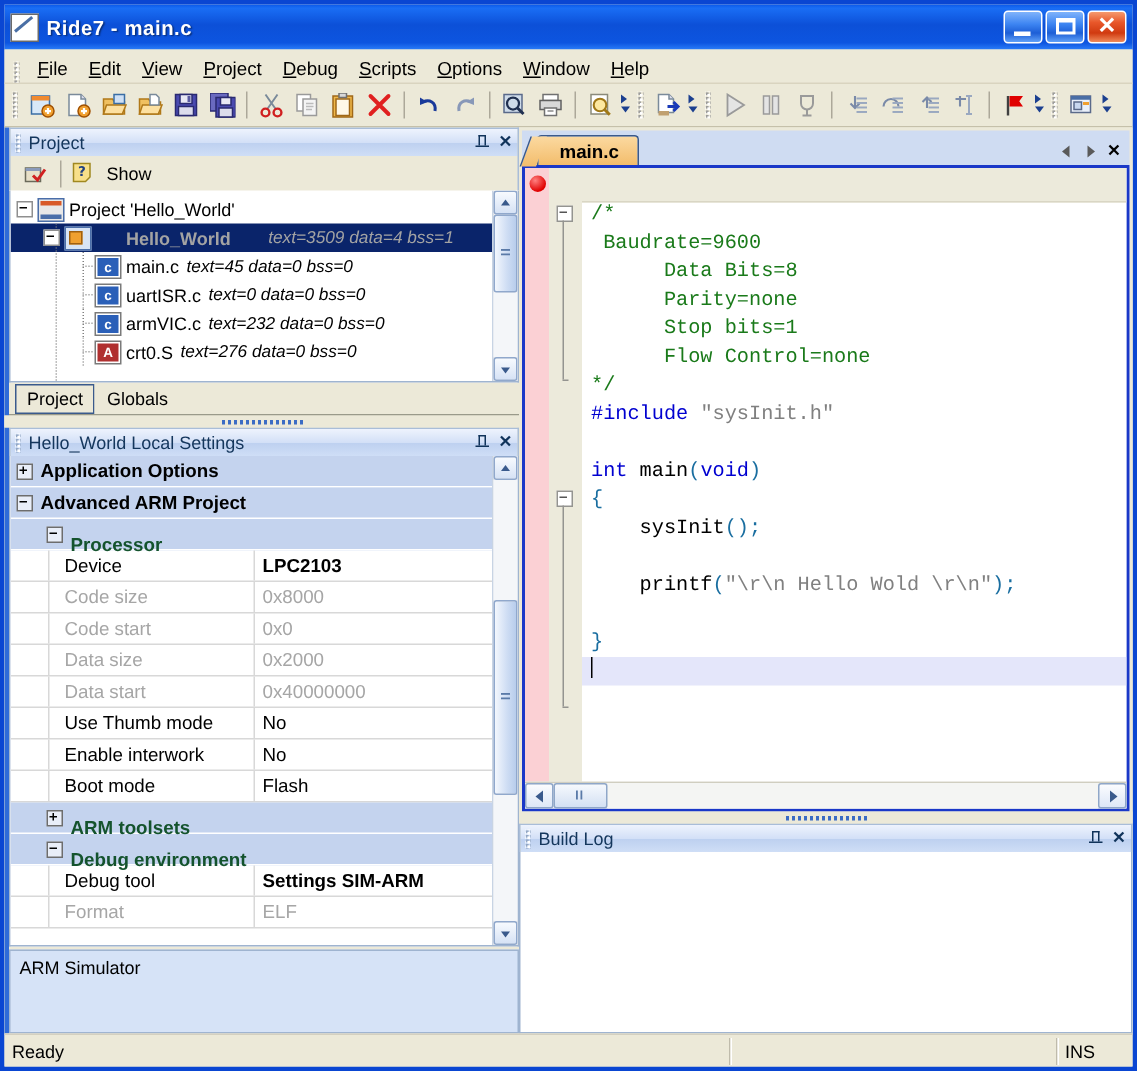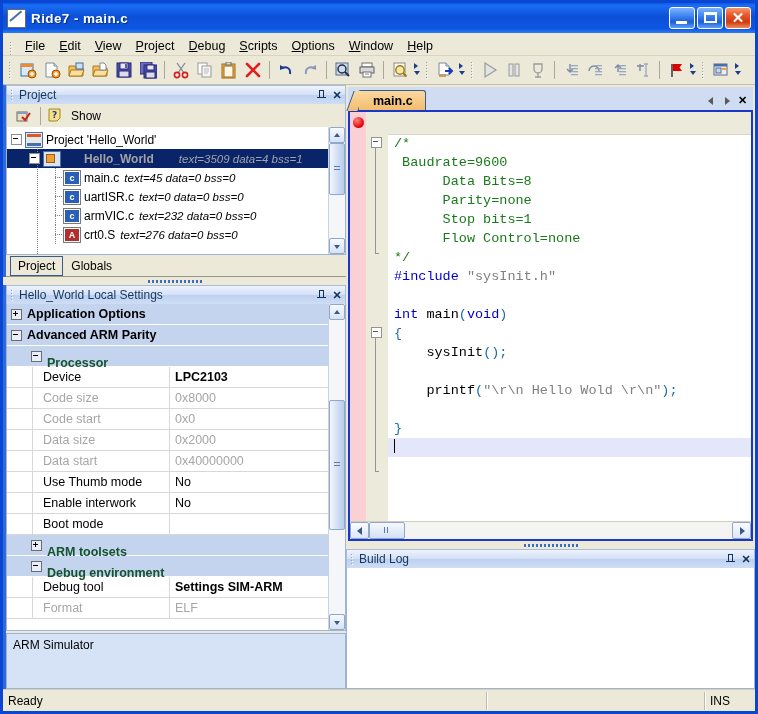--- a/index.html
+++ b/index.html
@@ -698,21 +698,21 @@
             <div class="grow cat">
               <div class="cat-cell">
                 <div class="pm plus"></div>
                 <span class="cat-label">Application Options</span>
               </div>
             </div>
 
             <div class="grow cat">
               <div class="cat-cell">
                 <div class="pm"></div>
-                <span class="cat-label">Advanced ARM Parity</span>
+                <span class="cat-label">Advanced ARM Project</span>
               </div>
             </div>
 
             <div class="grow cat2">
               <div class="cat-cell ind">
                 <div class="pm"></div>
                 <span class="cat-label blue">Processor</span>
               </div>
             </div>
 
@@ -739,20 +739,21 @@
             <div class="grow">
               <div class="gcell-name">Use Thumb mode</div>
               <div class="gcell-val">No</div>
             </div>
             <div class="grow">
               <div class="gcell-name">Enable interwork</div>
               <div class="gcell-val">No</div>
             </div>
             <div class="grow">
               <div class="gcell-name">Boot mode</div>
+              <div class="gcell-val">Flash</div>
             </div>
 
             <div class="grow cat2">
               <div class="cat-cell ind">
                 <div class="pm plus"></div>
                 <span class="cat-label blue">ARM toolsets</span>
               </div>
             </div>
             <div class="grow cat2">
               <div class="cat-cell ind">

